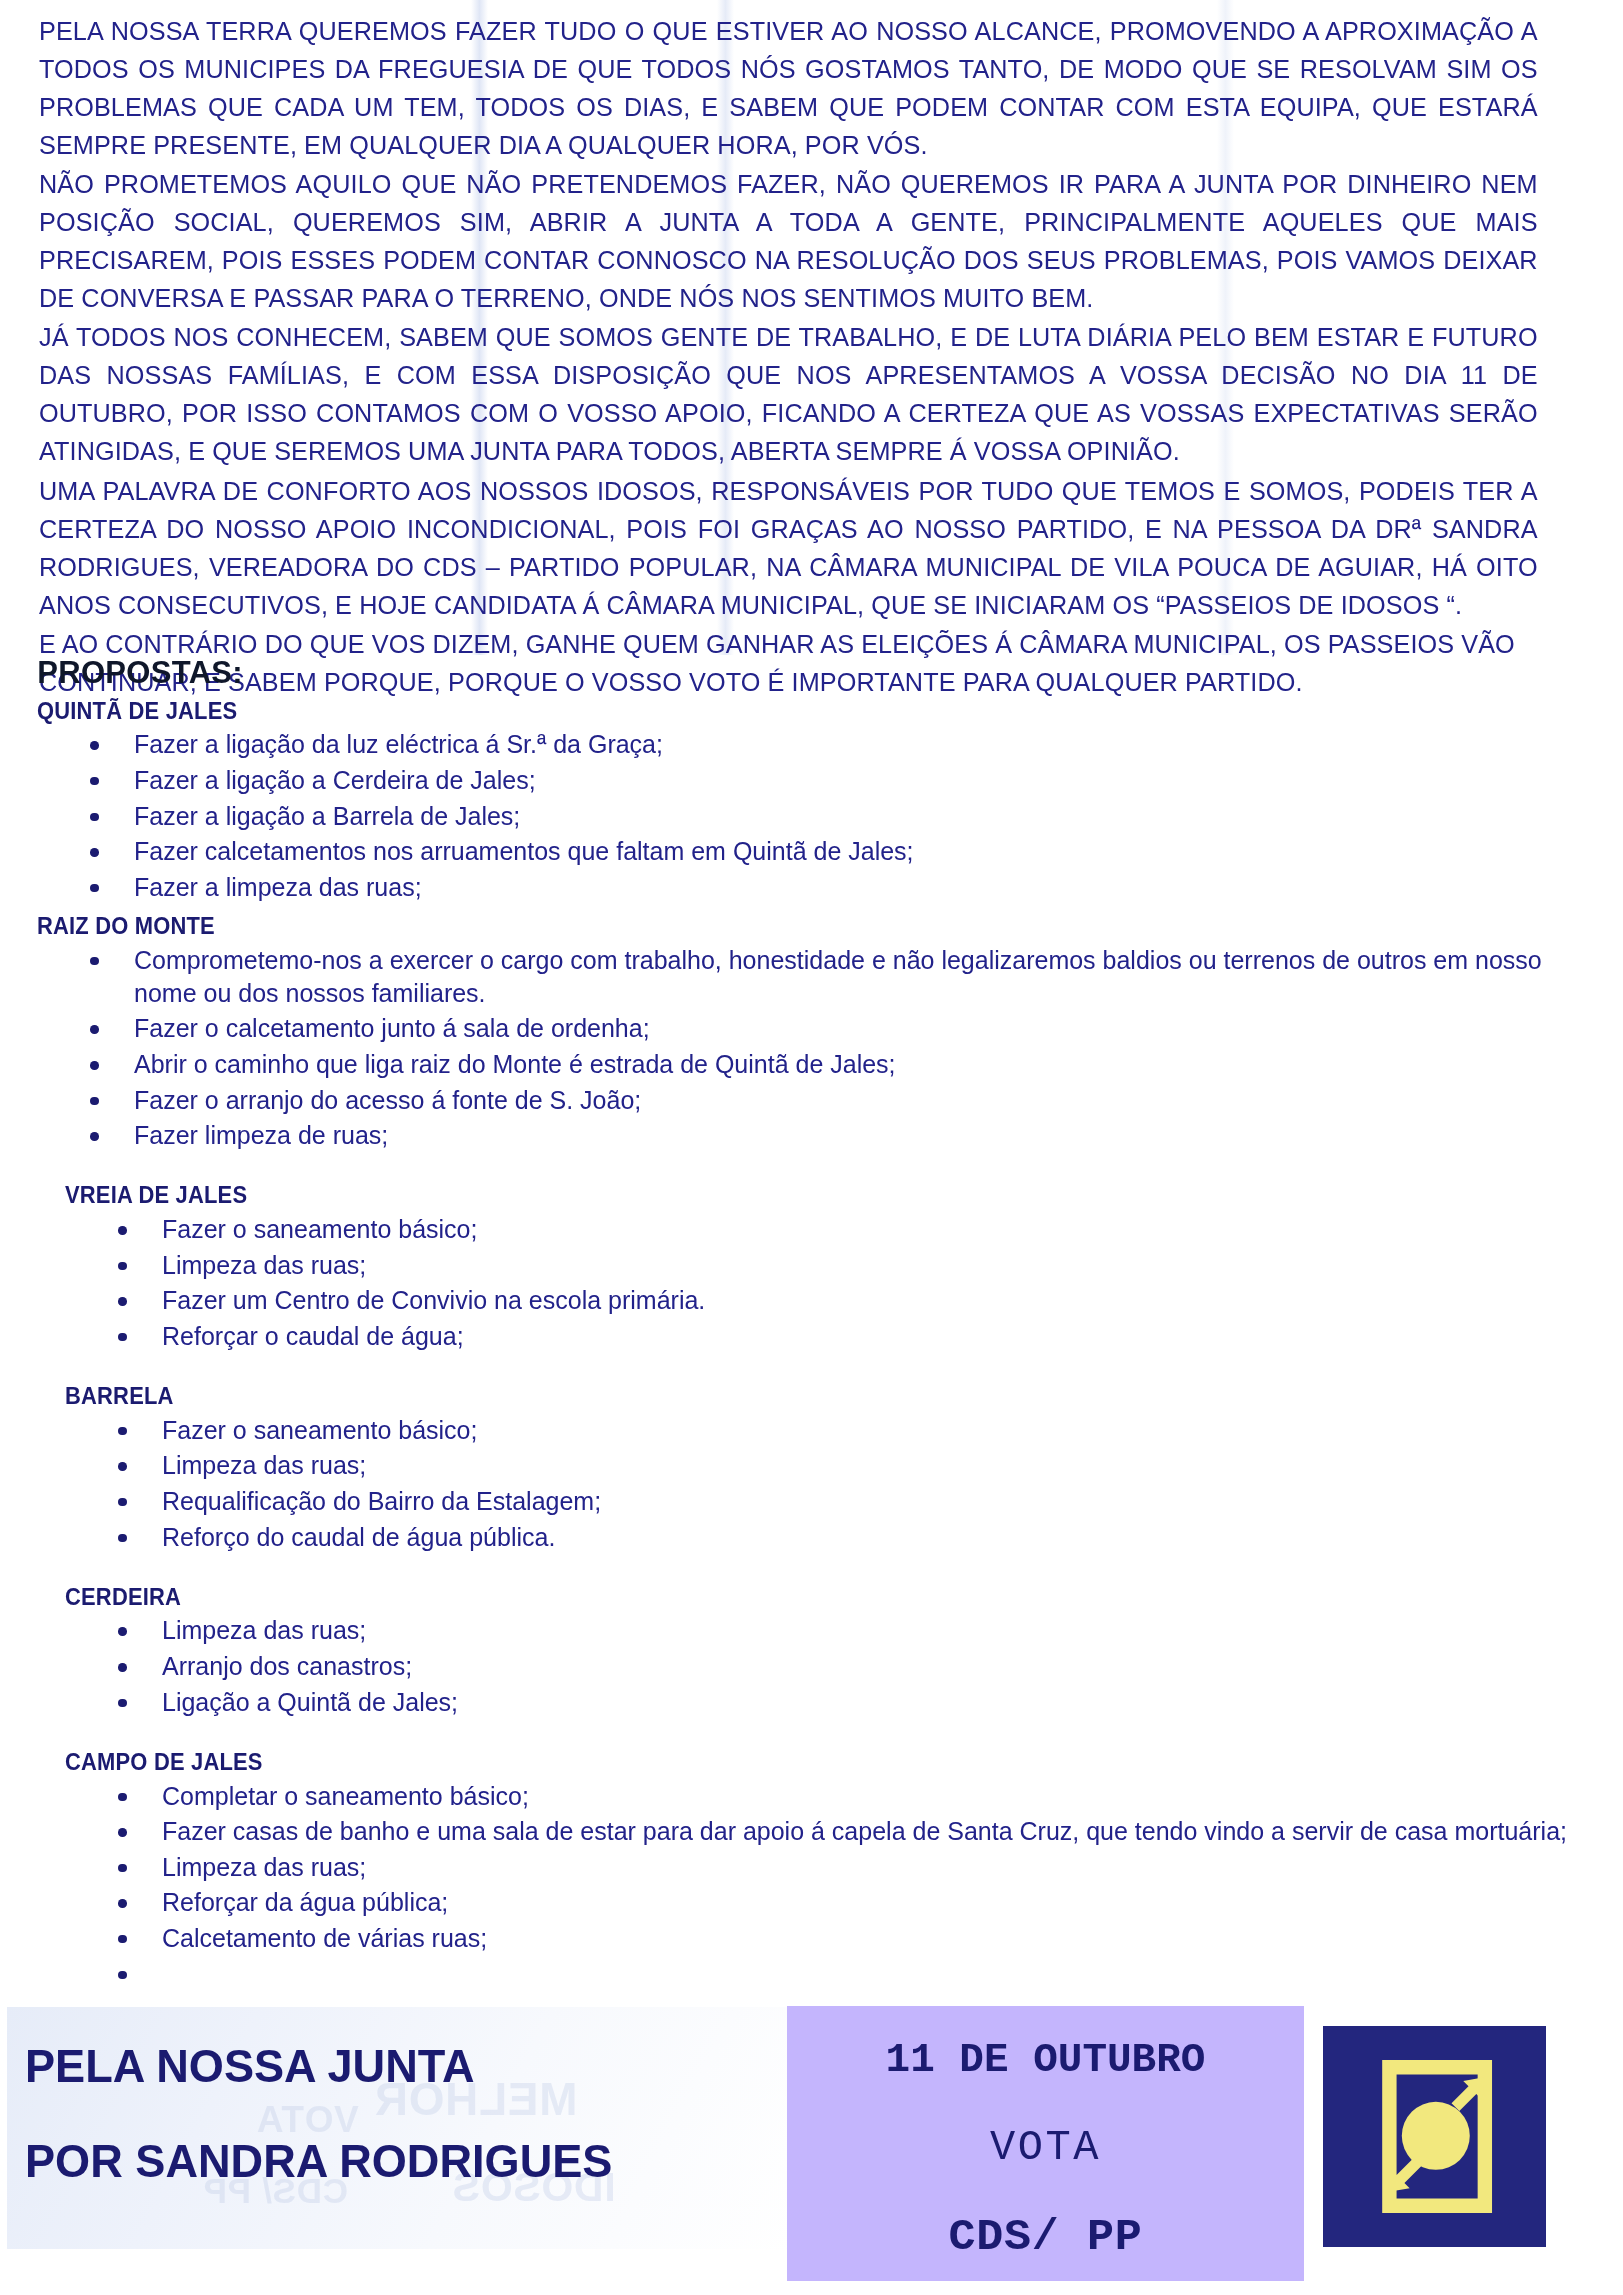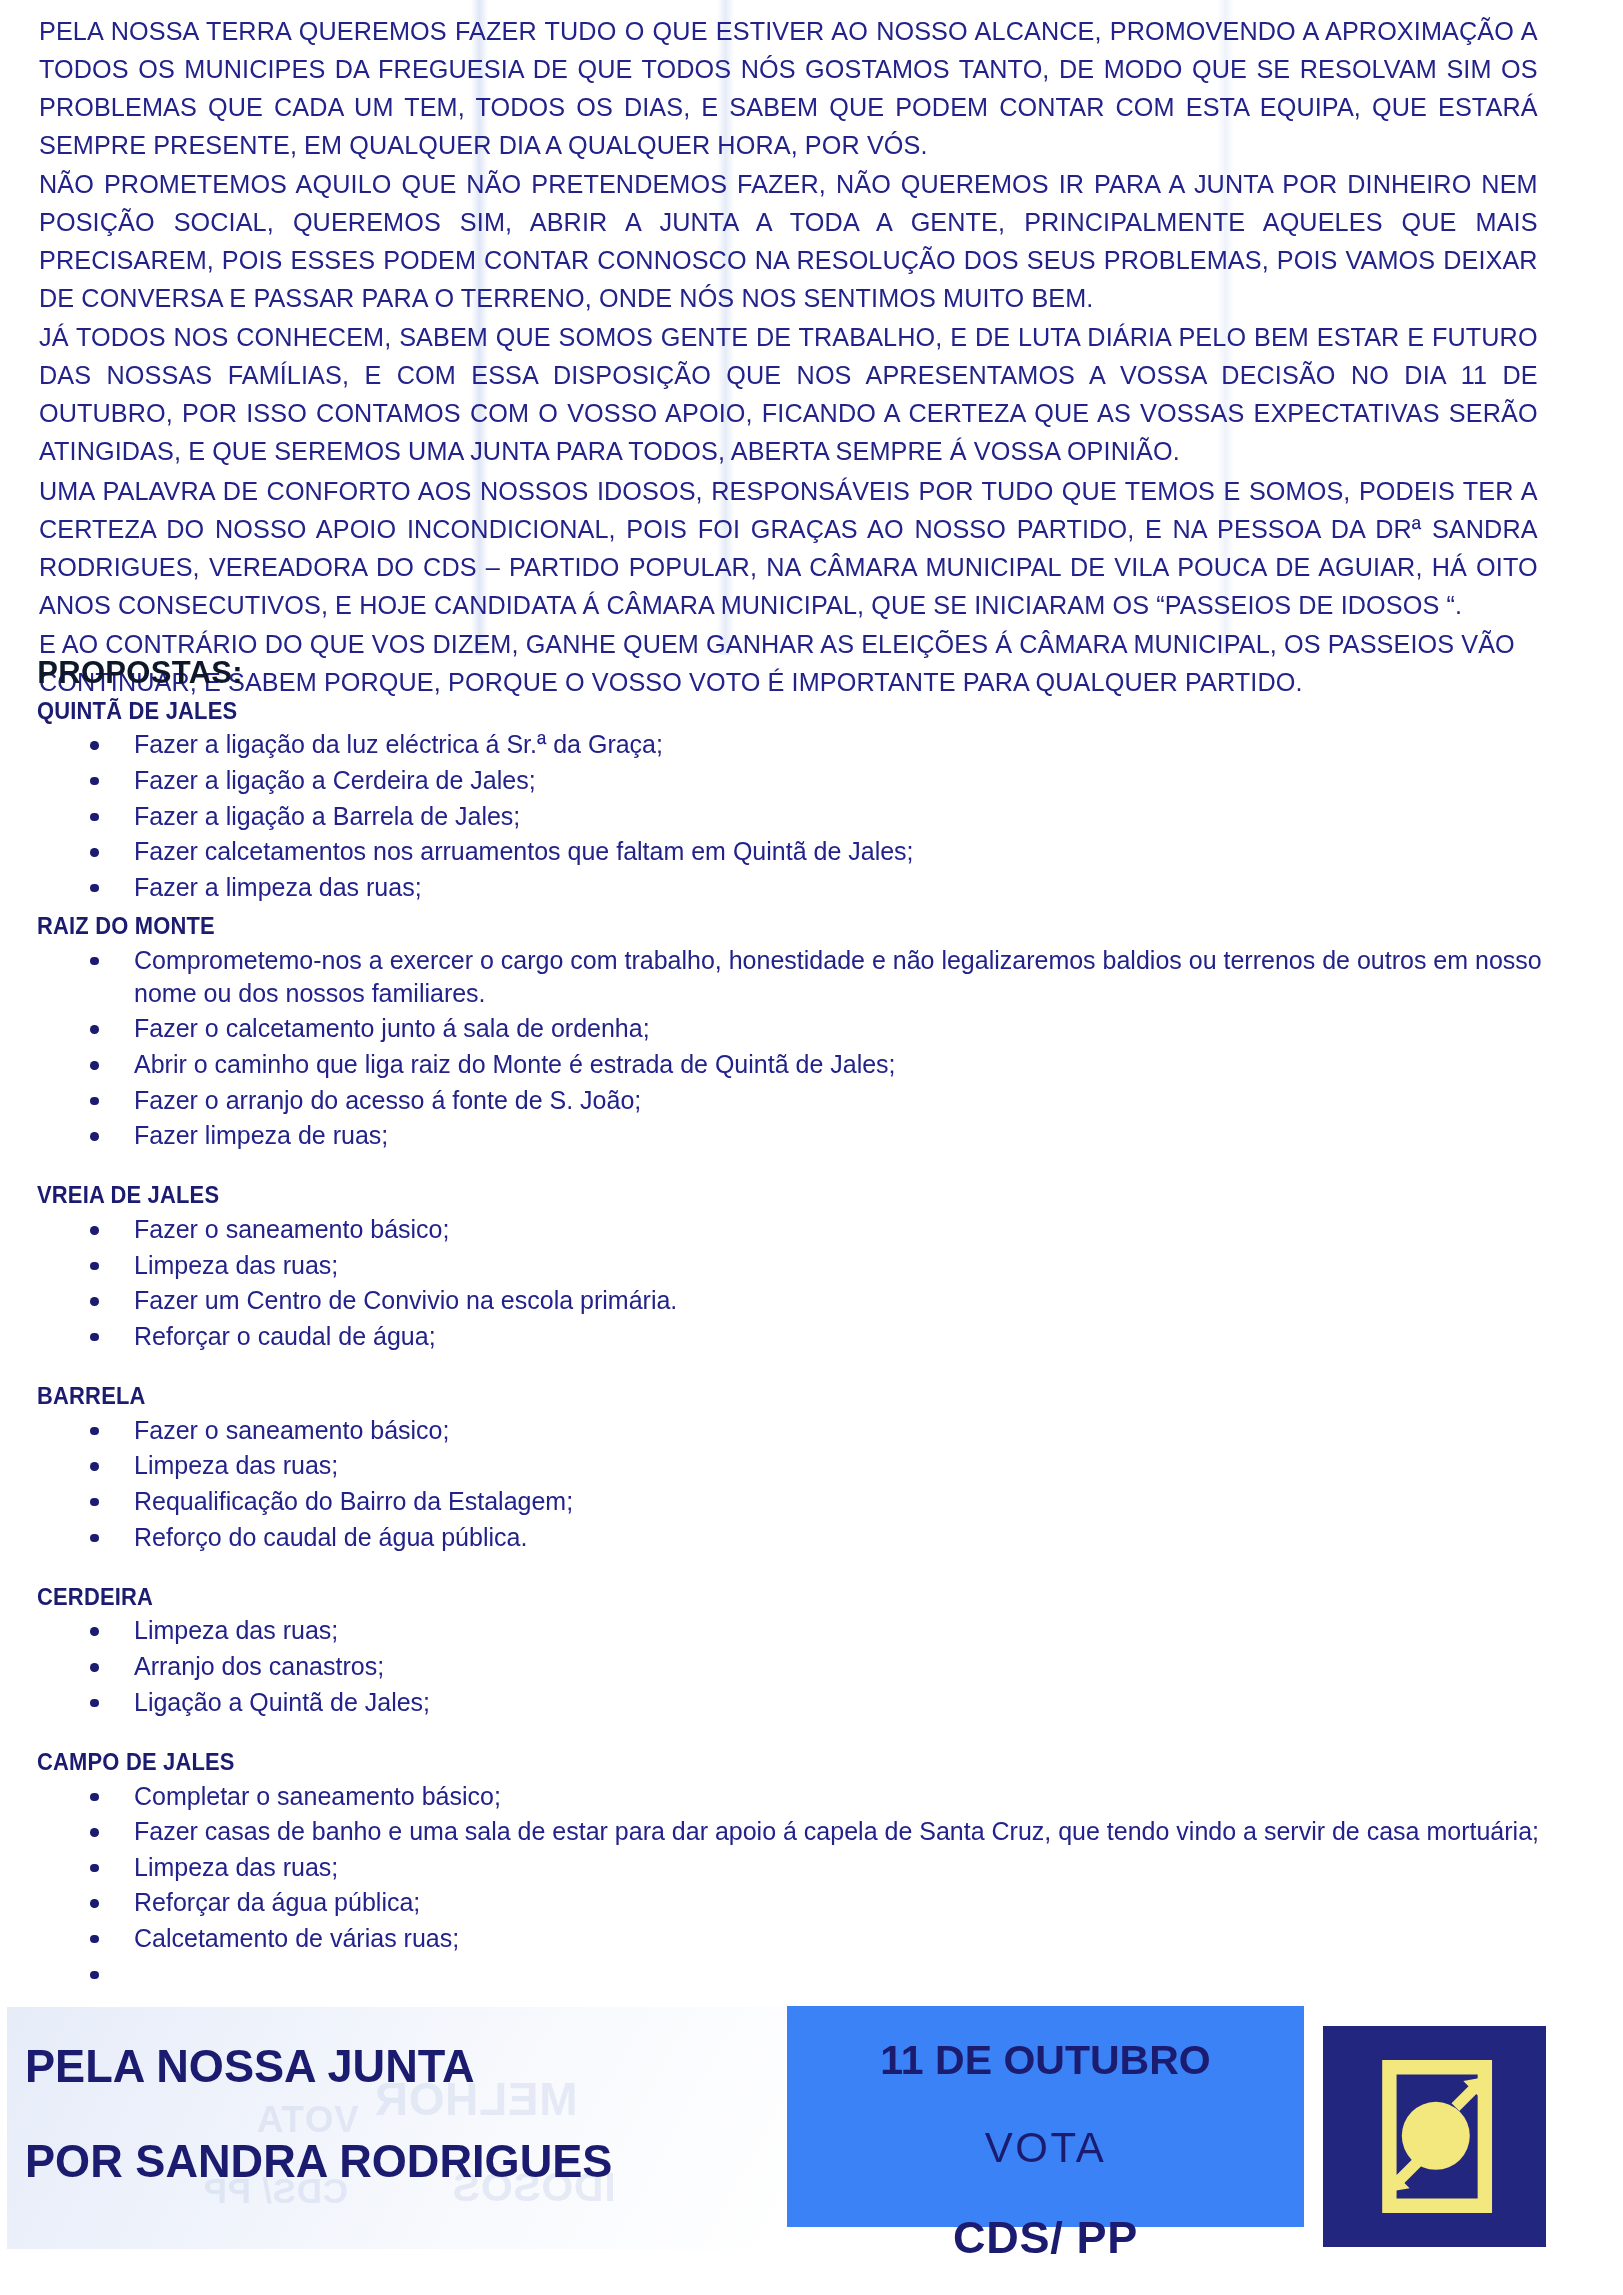--- a/index.html
+++ b/index.html
@@ -56,21 +56,21 @@
     padding-left:98px;
     margin:0 0 2.6px 0;
     font-stretch:condensed;
   }
   ul.props li .bul{
     position:absolute;left:54px;top:13px;
     width:8.5px;height:8.5px;border-radius:50%;
     background:#1b1b70;display:block;
   }
   .sect{margin-bottom:9.2px;}
-  .sect.gap{margin-top:30px;}
+  .sect.gap{margin-top:30px;margin-left:28px;}
   
   #banner{position:absolute;left:0;top:2003px;width:1623px;height:293px;}
   #slogan-box{
     position:absolute;left:6.5px;top:3.9px;width:785px;height:242px;
     background:linear-gradient(118deg,#e6ecf8 0%,#eef2fb 28%,#f7f9fd 60%,#ffffff 100%);
   }
   #slogan-box .bleed{
     position:absolute;inset:0;overflow:hidden;pointer-events:none;
     opacity:.30;
   }
@@ -86,22 +86,23 @@
   .slogan-line{
     position:absolute;left:18.3px;
     font-size:47px;font-weight:bold;letter-spacing:0px;
     color:#1b1b70;white-space:nowrap;
     font-stretch:condensed;
     transform:scaleX(.96);transform-origin:left center;
   }
   #slogan1{top:31px;}
   #slogan2{top:126px;}
   #vote-box{
-    position:absolute;left:787px;top:3.3px;width:517px;height:221px;
-    background:#3b82f6;
+    position:absolute;left:787px;top:3.3px;width:517px;height:275px;
+    background:#c4b5fd;
+    font-family:Liberation Mono, monospace;
   }
   .vote-line{
     position:absolute;width:100%;text-align:center;
     color:#1b1b70;white-space:nowrap;
   }
   #vote-date{top:31px;font-size:41px;font-weight:bold;letter-spacing:0px;
     font-stretch:condensed;}
   #vote-verb{top:118px;font-size:42px;font-weight:normal;letter-spacing:2.6px;}
   #vote-party{top:206px;font-size:45px;font-weight:bold;letter-spacing:0.7px;}
   #logo-box{

